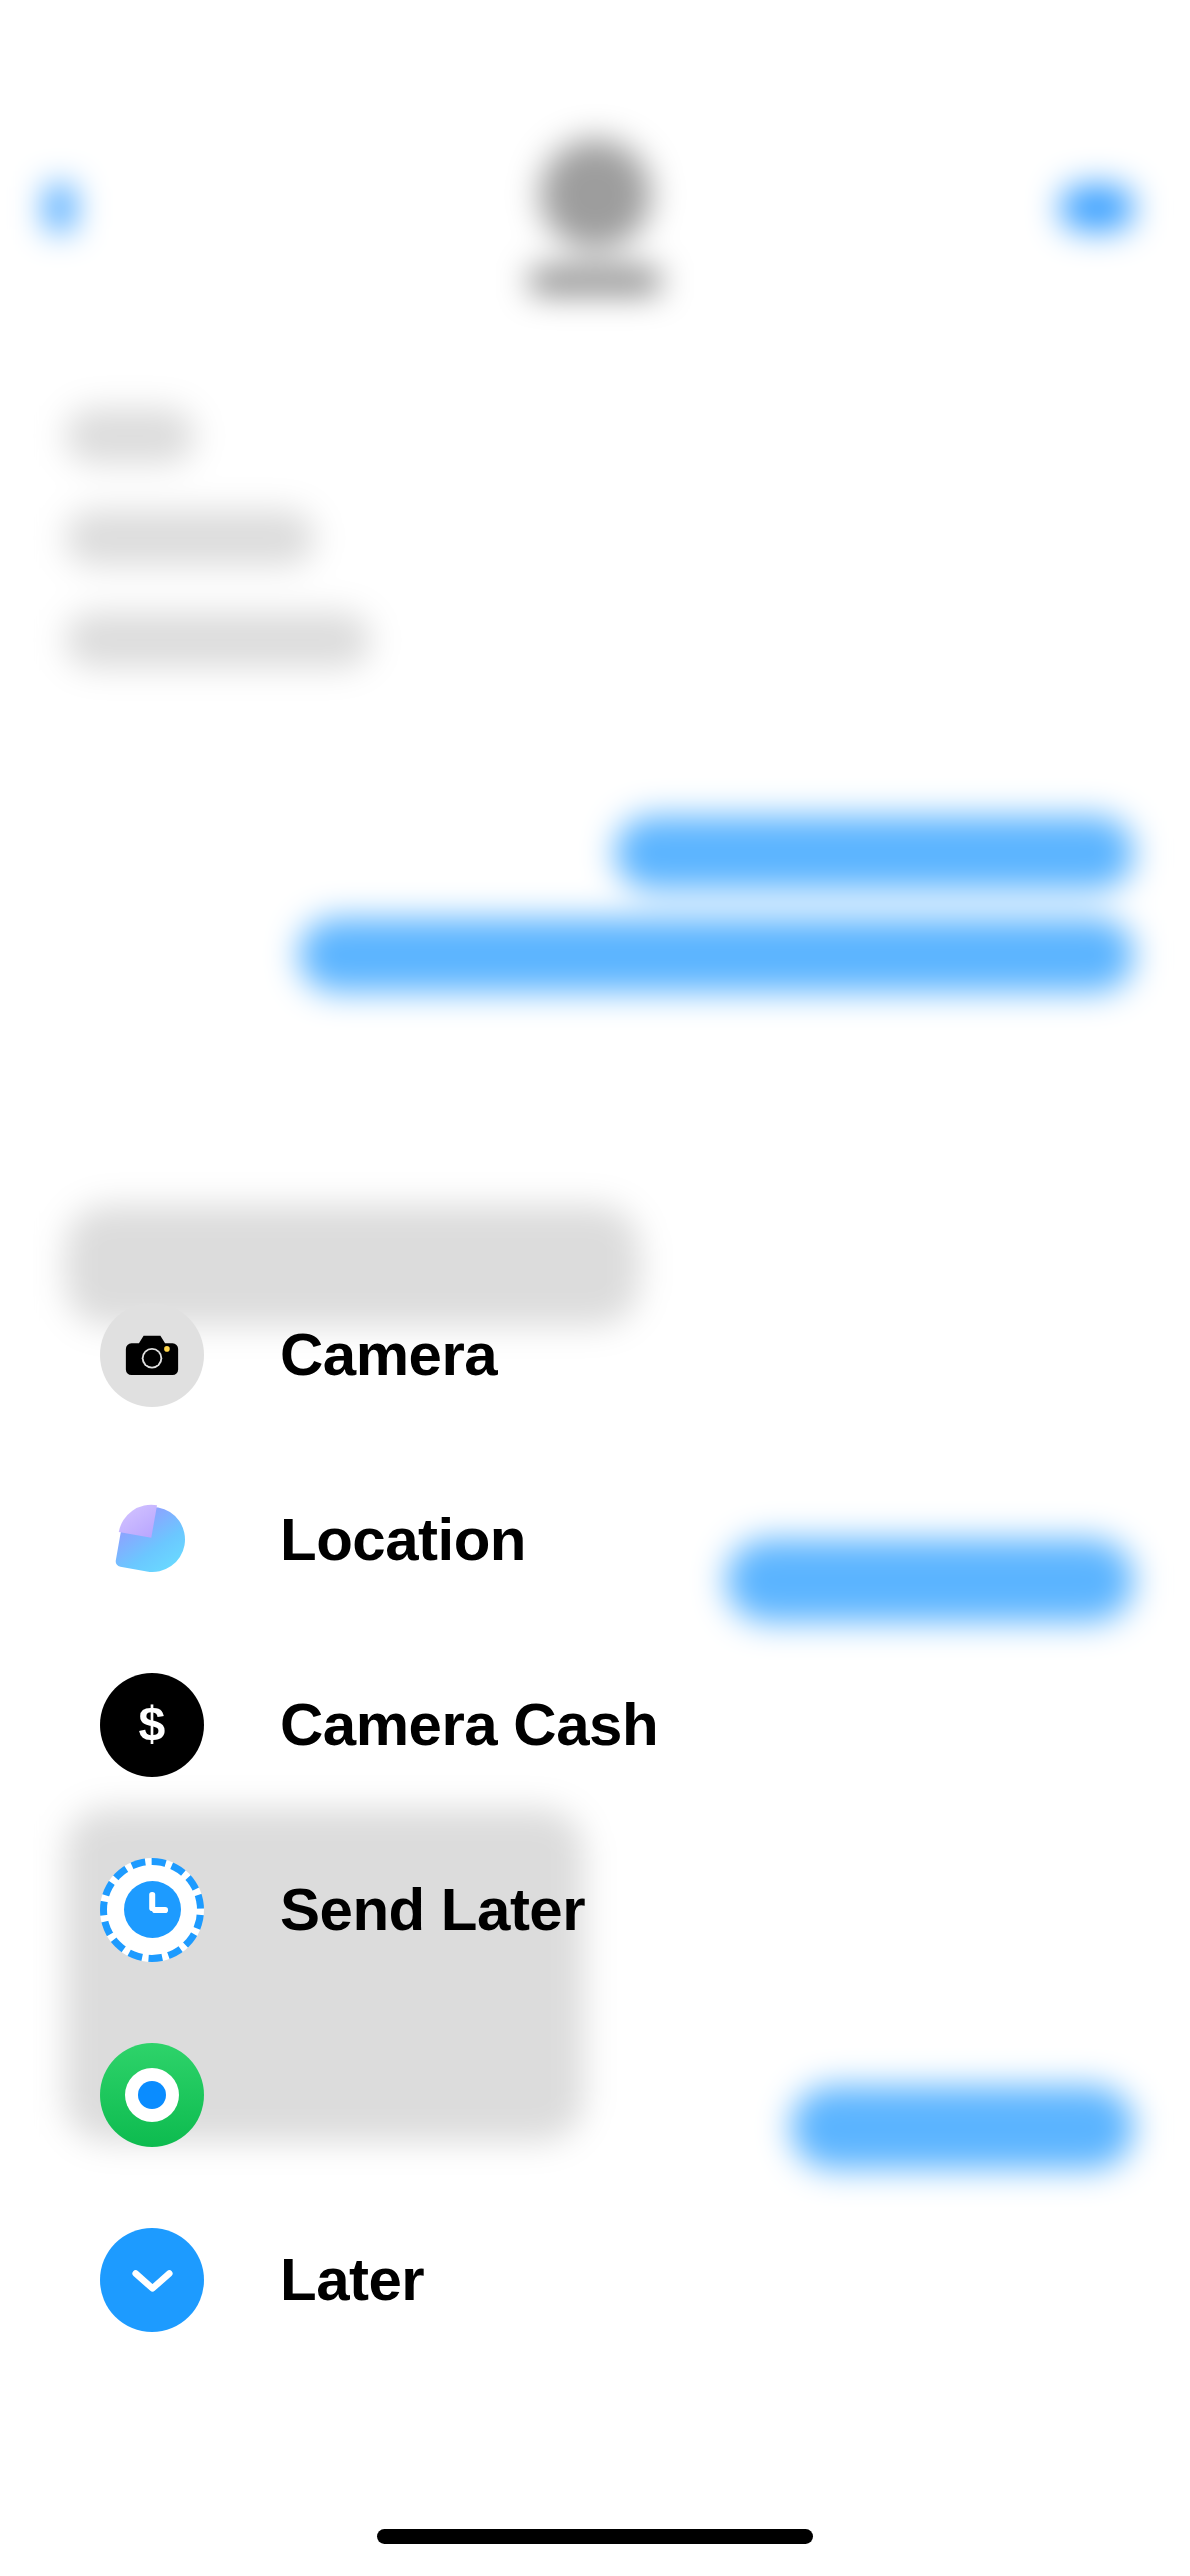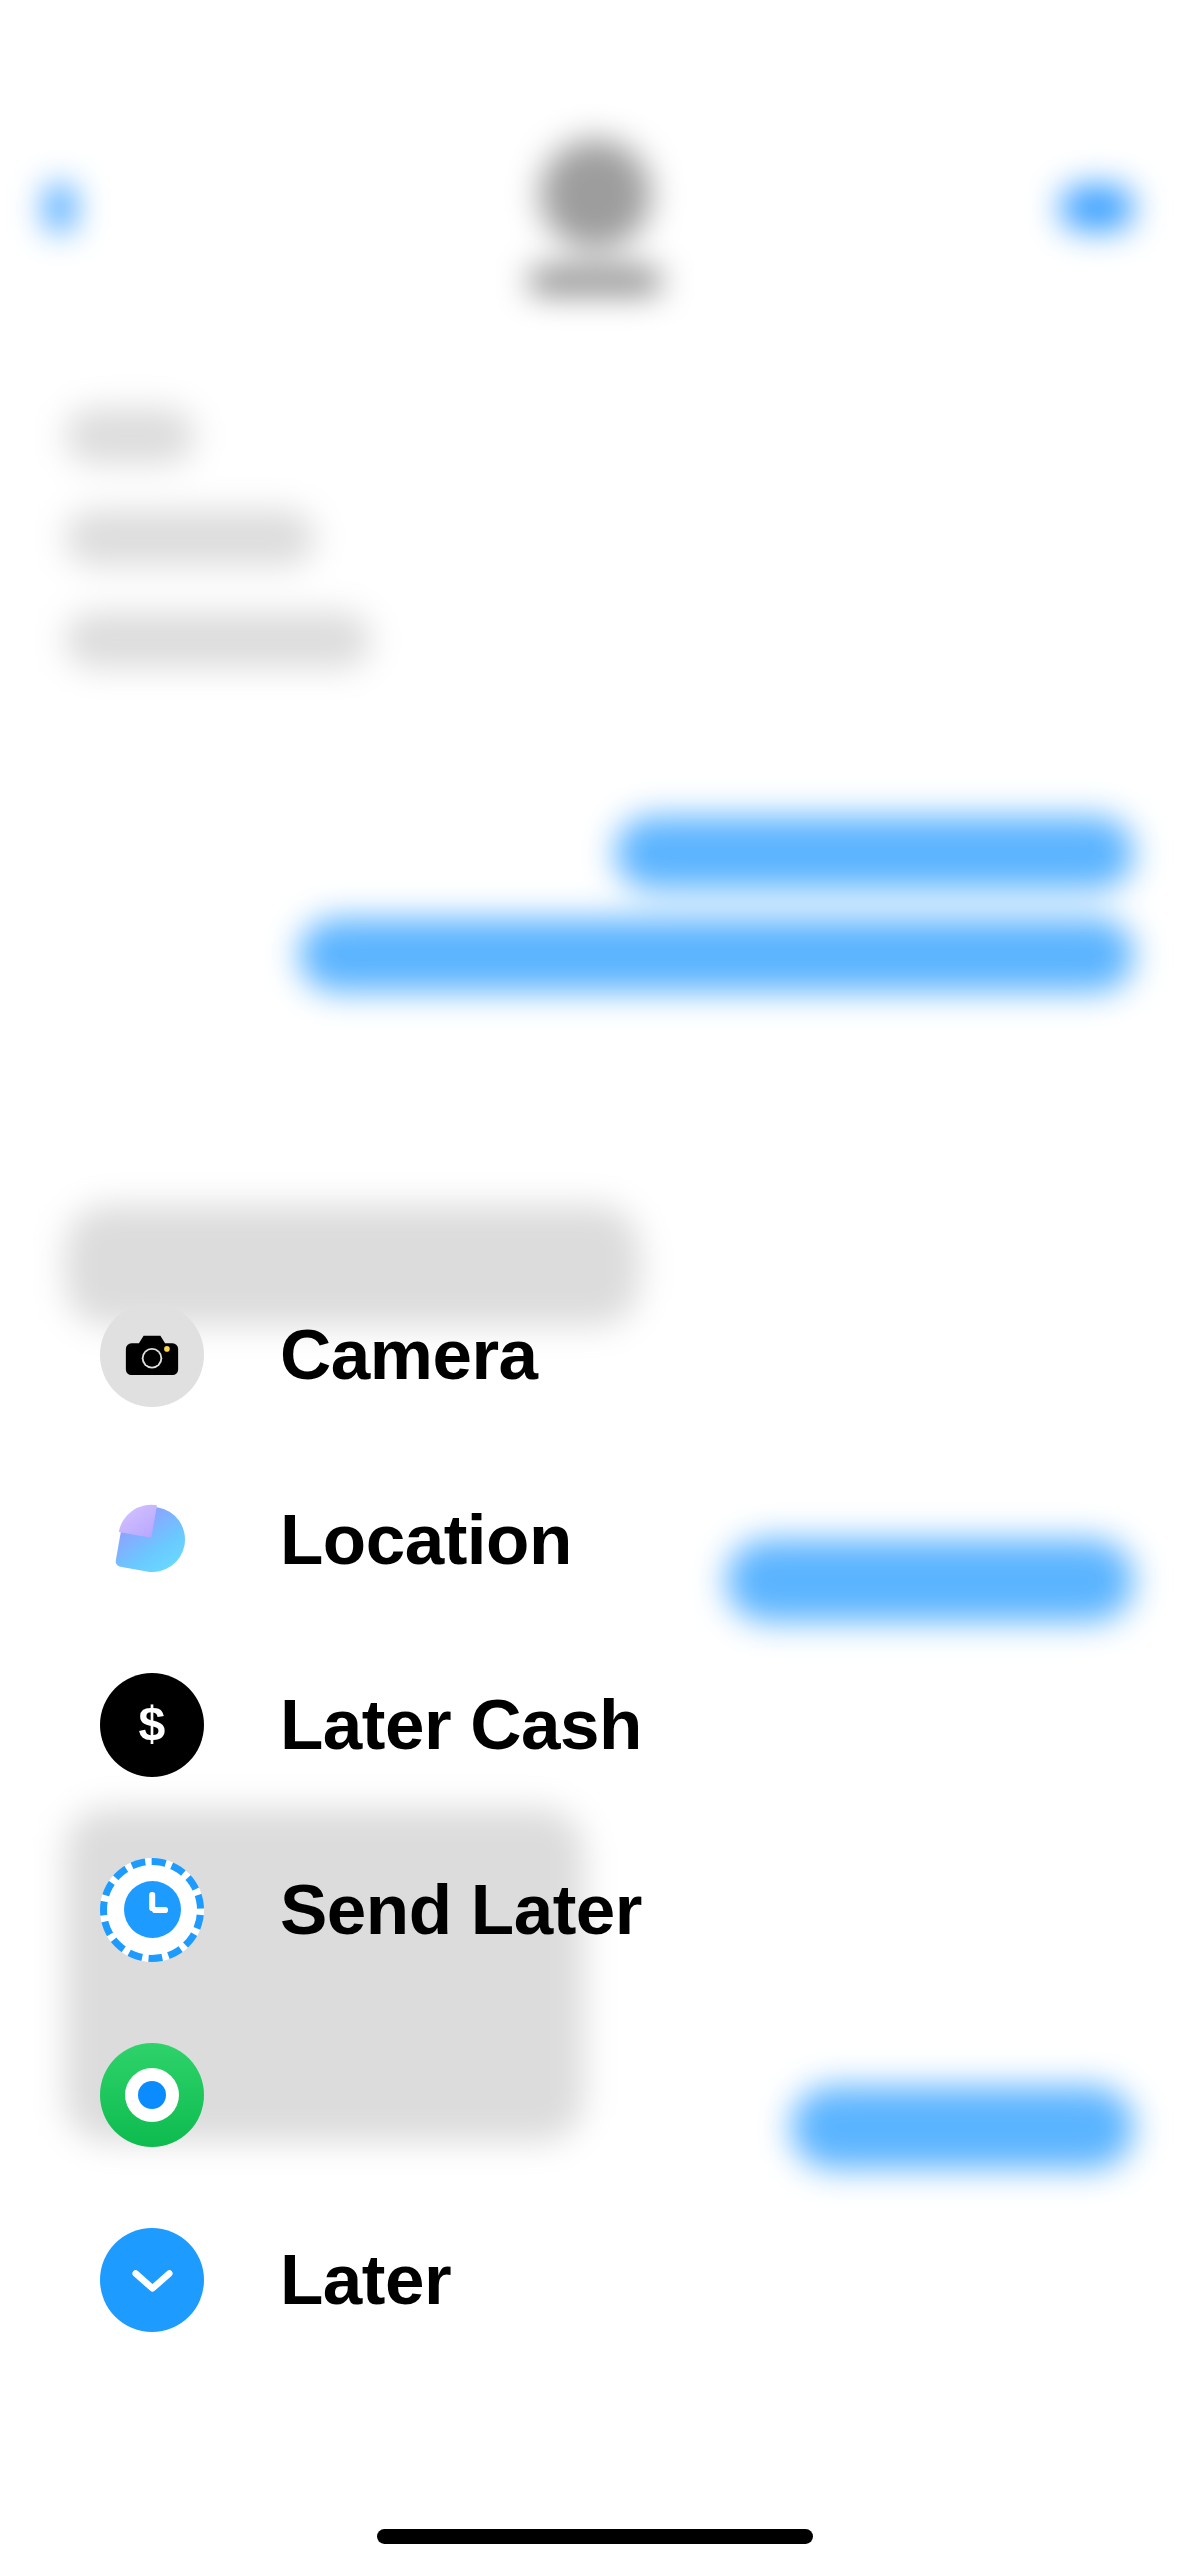--- a/index.html
+++ b/index.html
@@ -63,21 +63,21 @@
   .icon-circle {
     width: 104px;
     height: 104px;
     border-radius: 52px;
     display: flex;
     align-items: center;
     justify-content: center;
     flex-shrink: 0;
   }
   .menu-label {
-    font-size: 71px;
+    font-size: 60px;
     font-weight: 600;
     color: #000;
     letter-spacing: -0.5px;
   }
 
   
   .photos-ring { position:relative; width:104px; height:104px; border-radius:52px; background:#fff; border:0.9px solid #eee; }
   .petal { position:absolute; left:50%; top:50%; width:18.5px; height:43px; border-radius:11px; transform-origin: center 7.4px; }
 
   
@@ -169,21 +169,21 @@
     </div>
     <span class="menu-label">Location</span>
   </div>
 
   <div class="menu-item">
     <div class="icon-circle" style="background:#000;">
       <svg width="50" height="65" viewBox="0 0 54 70">
         <text x="27" y="52" text-anchor="middle" font-size="52" font-weight="700" fill="#fff" font-family="Arial">$</text>
       </svg>
     </div>
-    <span class="menu-label">Later Cash</span>
+    <span class="menu-label">Camera Cash</span>
   </div>
 
 
   <div class="menu-item">
     <div class="sendlater-ring">
       <div class="sendlater-inner"></div>
     </div>
     <span class="menu-label">Send Later</span>
   </div>
 

